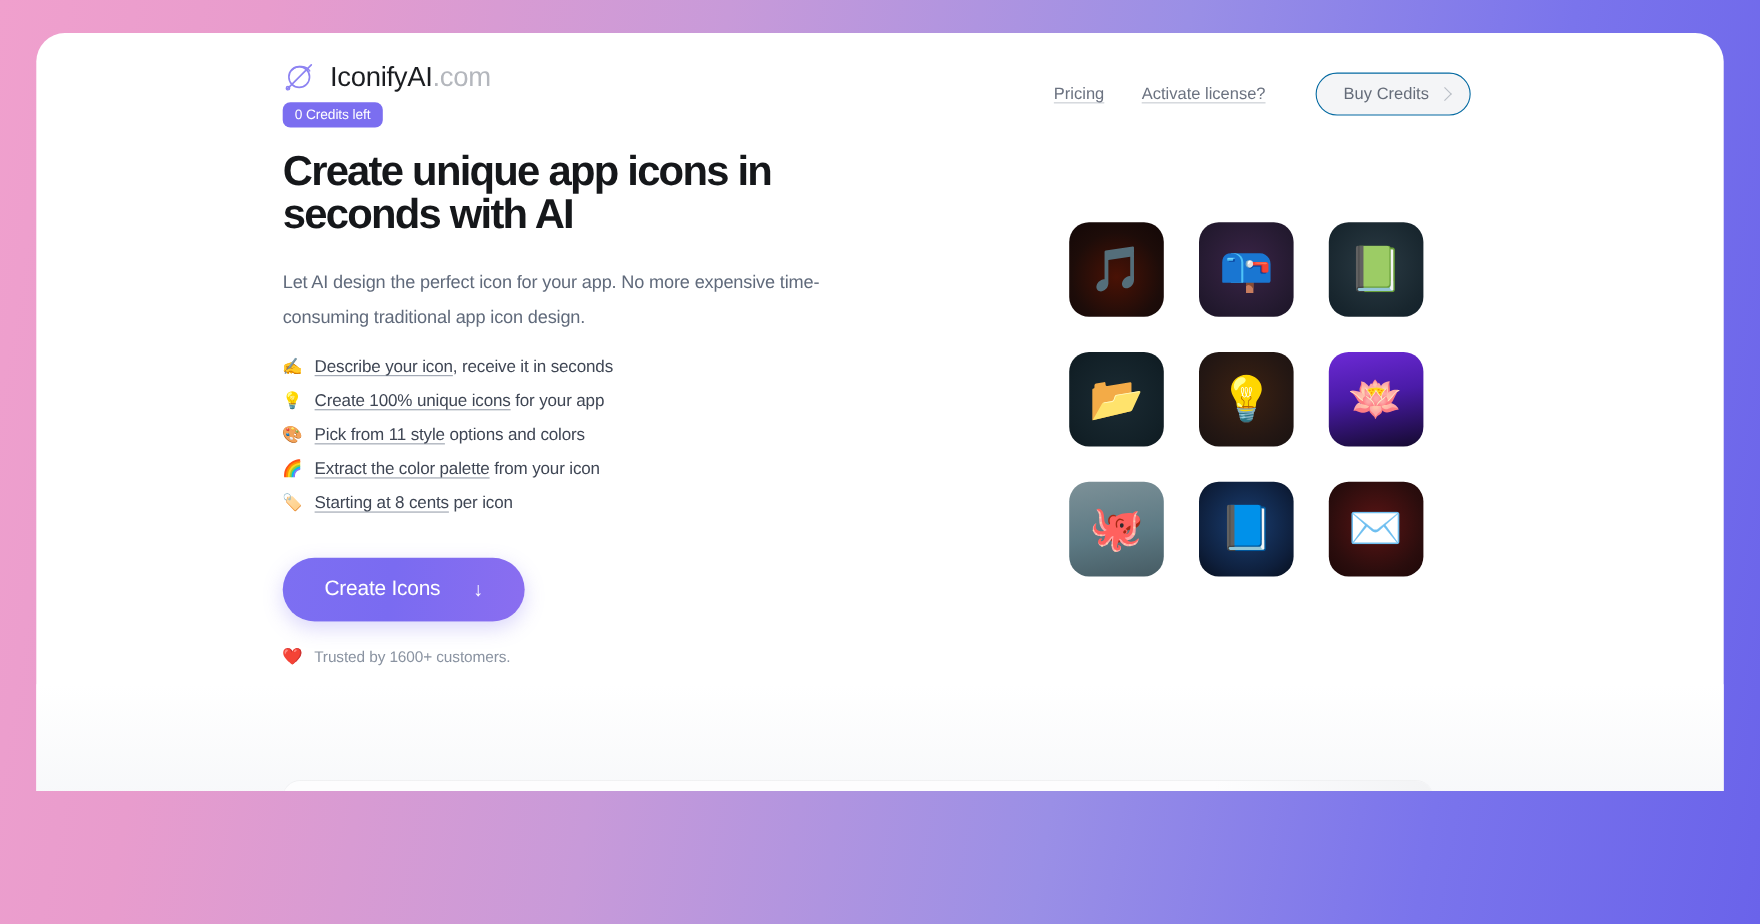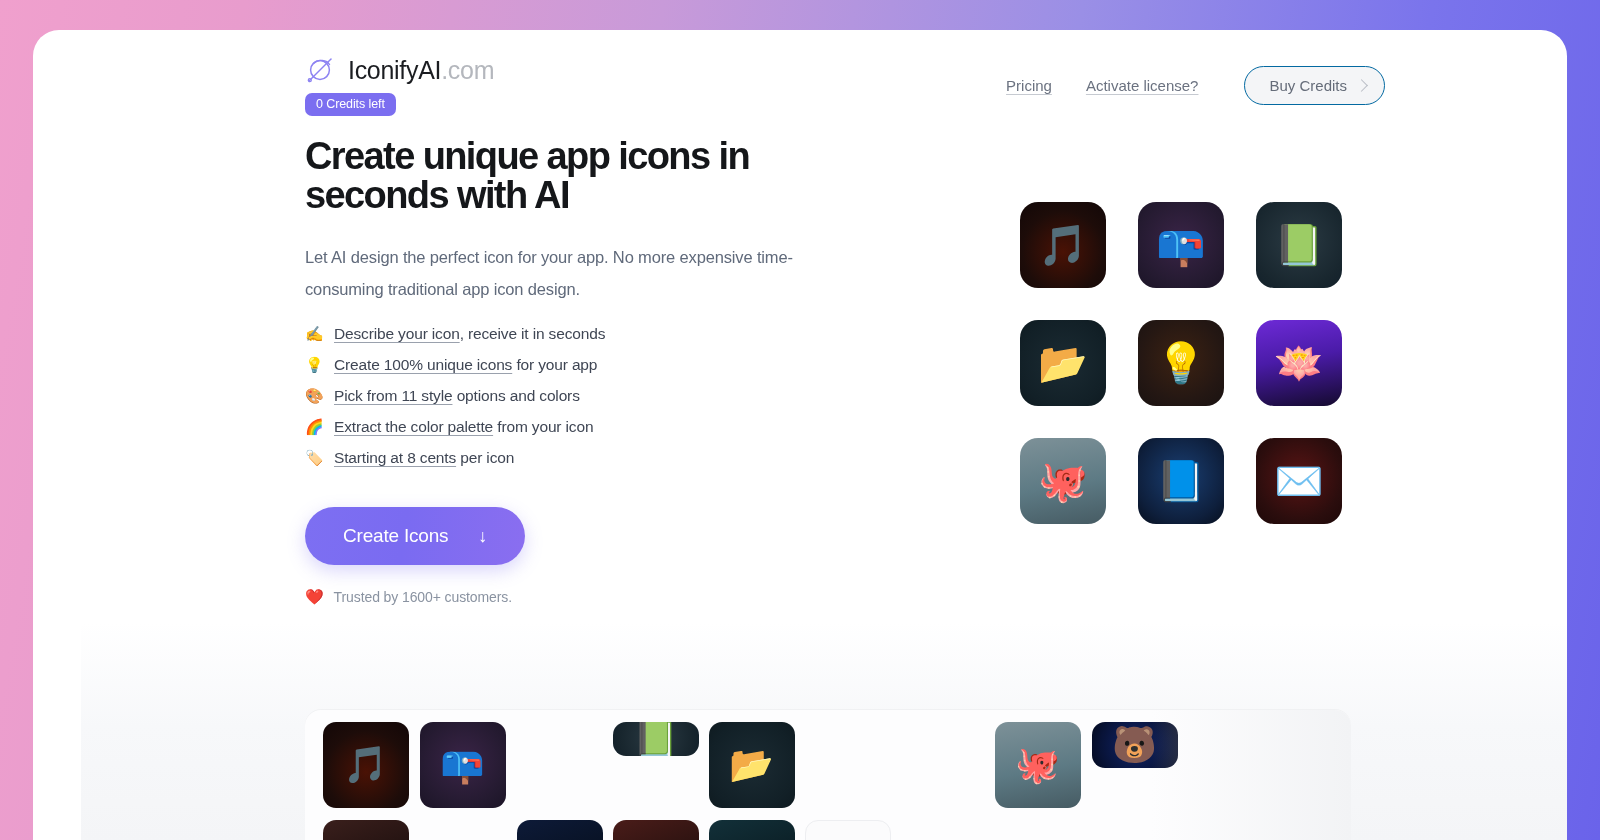--- a/index.html
+++ b/index.html
@@ -10,25 +10,24 @@
   }
   body {
     background: linear-gradient(100deg, #f0a0cd 0%, #e89ccd 14%, #c89ad9 38%, #9a8fe6 62%, #7a74ec 82%, #6a63ea 100%);
     position: relative;
   }
 
   
   .app-card {
     position: absolute;
     left: 33px; top: 30px;
-    width: 1534px; height: 810px;
+    width: 1534px; height: 689px;
     background: #ffffff;
     border-radius: 26px 26px 0 0;
     overflow: hidden;
-    padding-left: 48px;
   }
 
   .inner {
     position: relative;
     width: 100%; height: 100%;
   }
 
   
   .header {
     position: absolute;

